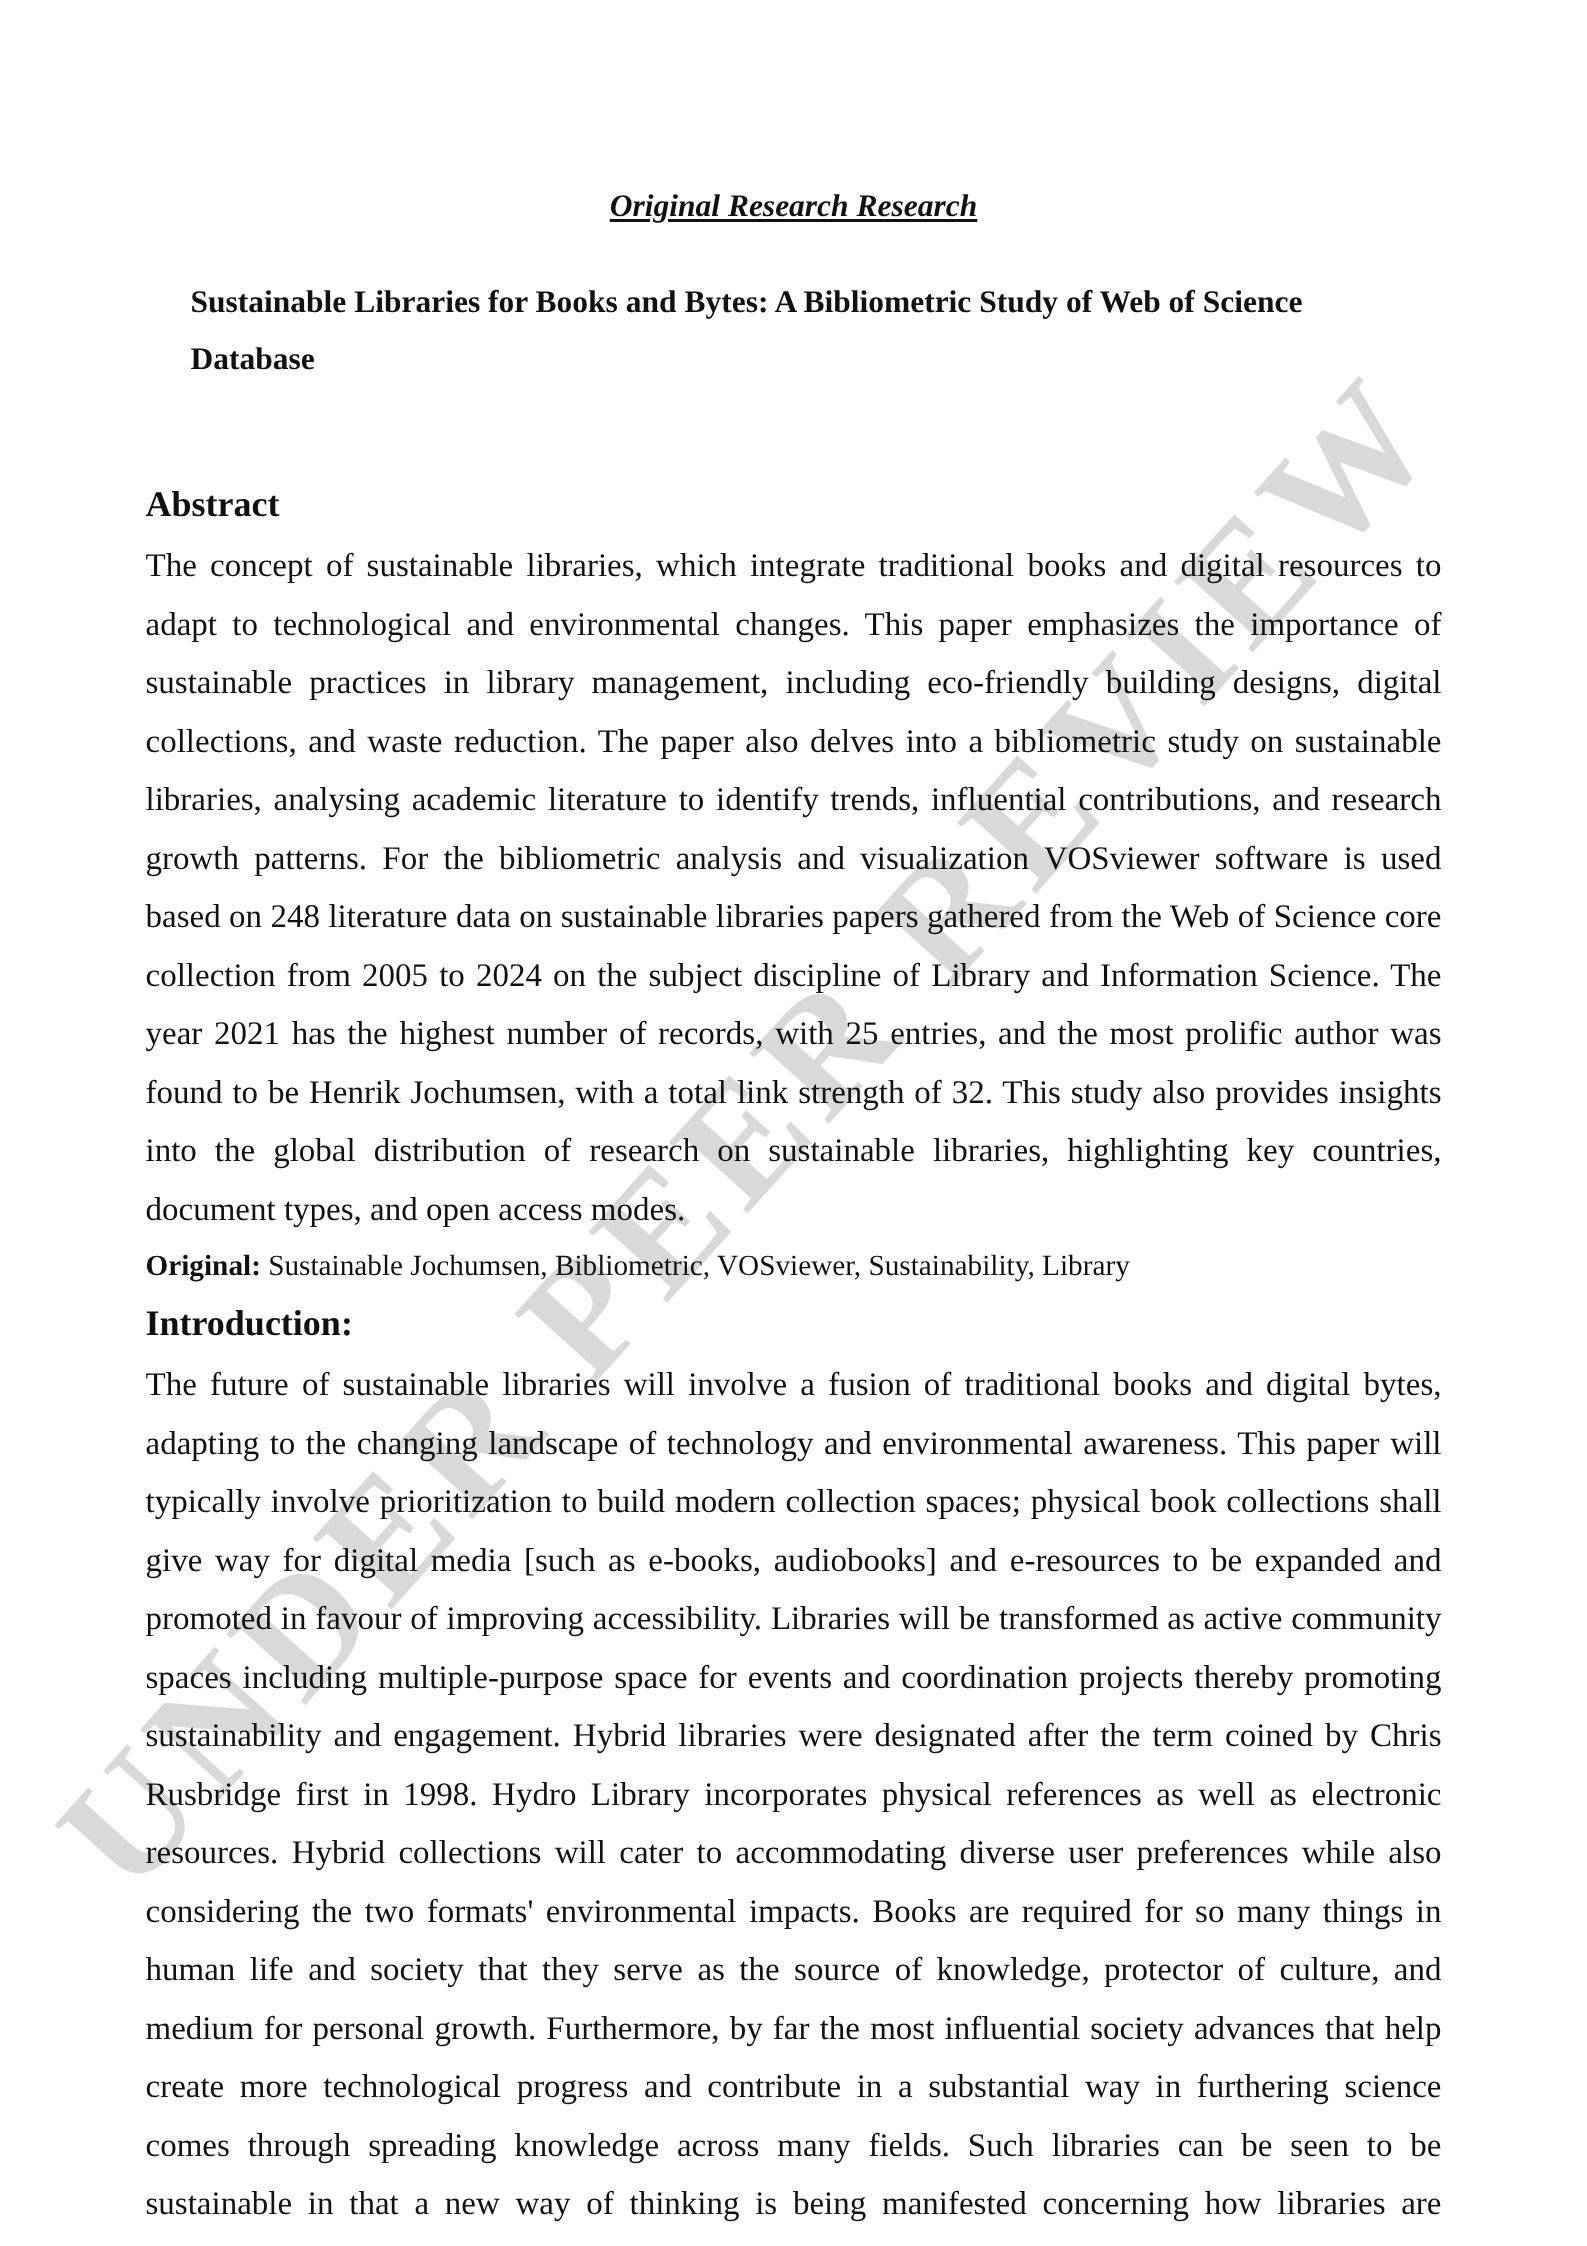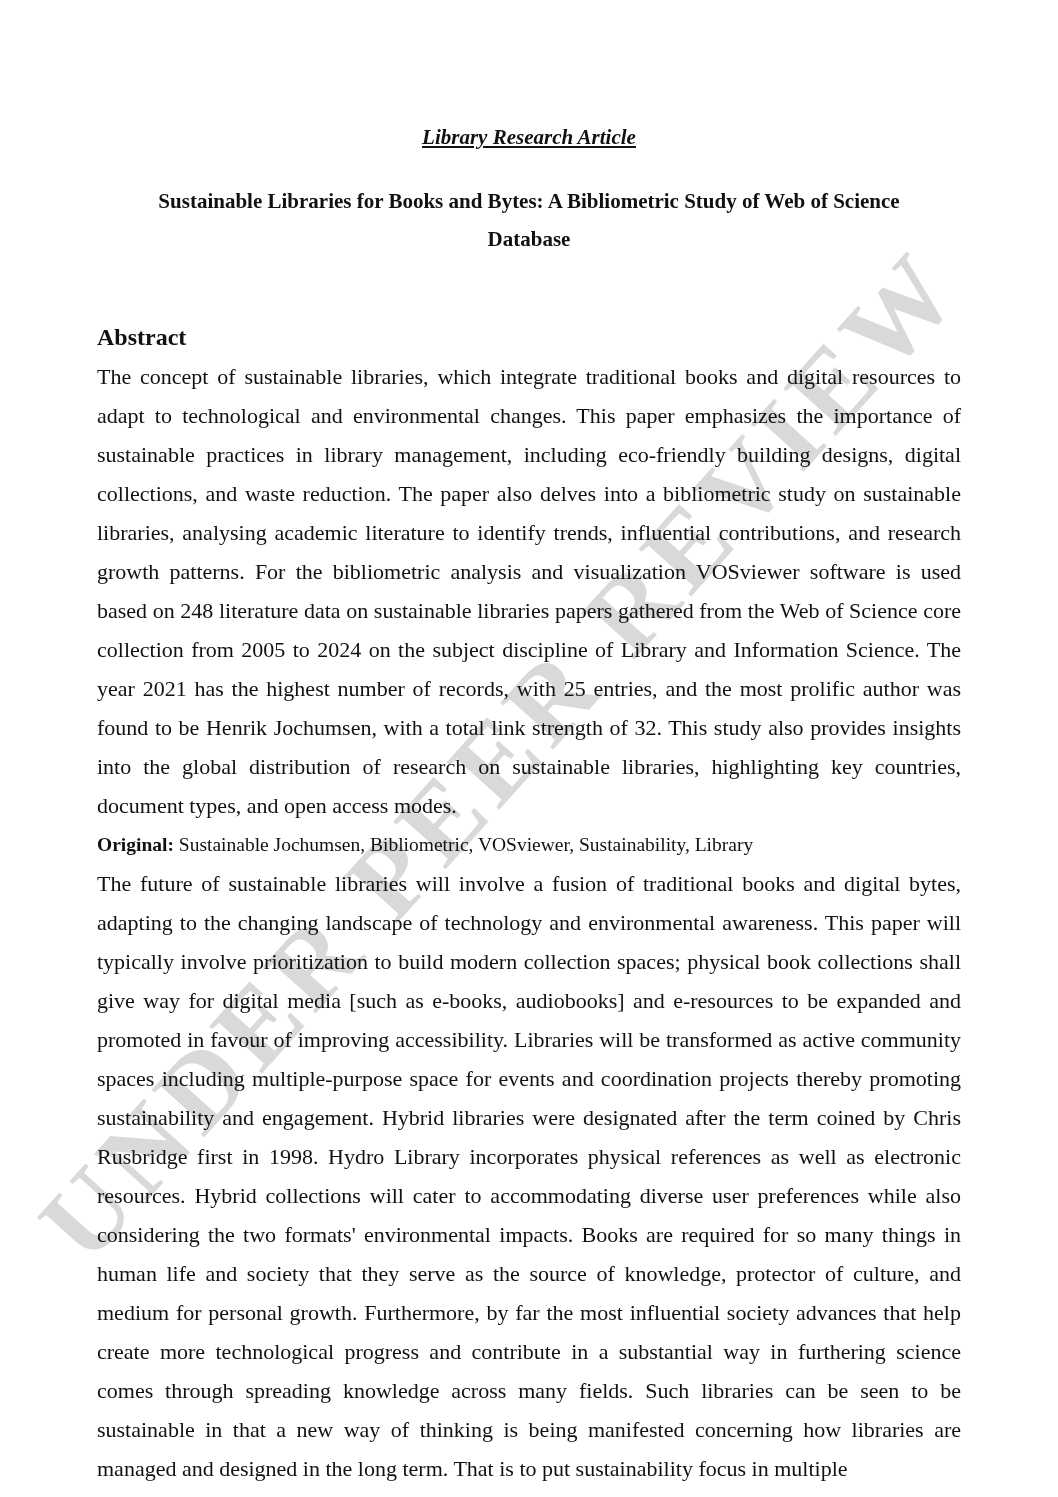--- a/index.html
+++ b/index.html
@@ -41,21 +41,21 @@
     margin: 0 0 32px 0;
     text-align: center;
     font-size: 21px;
     font-weight: bold;
     font-style: italic;
     text-decoration: underline;
     line-height: 26px;
   }
   .paper-title {
     margin: 0 0 60px 0;
-    text-align: center;
+    text-align: left;
     font-size: 21px;
     font-weight: bold;
     line-height: 38px;
     padding: 0 30px;
   }
   .section-heading {
     margin: 0;
     font-size: 24px;
     font-weight: bold;
     line-height: 39px;
@@ -77,30 +77,31 @@
 </style>
 </head>
 <body>
 
 <div class="page">
 
   <div class="watermark">UNDER PEER REVIEW</div>
 
   <div class="content">
 
-    <h1 class="article-type">Library Research Article</h1>
+    <h1 class="article-type">Original Research Research</h1>
 
     <h2 class="paper-title">Sustainable Libraries for Books and Bytes: A Bibliometric Study of Web of Science Database</h2>
 
     <h3 class="section-heading">Abstract</h3>
 
     <p class="body-text">The concept of sustainable libraries, which integrate traditional books and digital resources to adapt to technological and environmental changes. This paper emphasizes the importance of sustainable practices in library management, including eco-friendly building designs, digital collections, and waste reduction. The paper also delves into a bibliometric study on sustainable libraries, analysing academic literature to identify trends, influential contributions, and research growth patterns. For the bibliometric analysis and visualization VOSviewer software is used based on 248 literature data on sustainable libraries papers gathered from the Web of Science core collection from 2005 to 2024 on the subject discipline of Library and Information Science. The year 2021 has the highest number of records, with 25 entries, and the most prolific author was found to be Henrik Jochumsen, with a total link strength of 32.  This study also provides insights into the global distribution of research on sustainable libraries, highlighting key countries, document types, and open access modes.</p>
 
     <p class="keywords-line">
       <span class="bold">Original:</span>
       <span>Sustainable Jochumsen, Bibliometric, VOSviewer, Sustainability, Library</span>
     </p>
 
+    <h3 class="section-heading">Introduction:</h3>
 
     <p class="body-text">The future of sustainable libraries will involve a fusion of traditional books and digital bytes, adapting to  the changing landscape of technology and environmental awareness. This paper will typically involve prioritization to build modern collection spaces; physical book collections shall give way for digital media [such as e-books, audiobooks] and e-resources to be expanded and promoted in favour of improving accessibility. Libraries will be transformed as active community spaces including multiple-purpose space for events and coordination projects thereby promoting sustainability and engagement. Hybrid libraries were designated after the term coined by Chris Rusbridge first in 1998. Hydro Library incorporates physical references as well as electronic resources. Hybrid collections will cater to accommodating diverse user preferences while also considering the two formats' environmental impacts. Books are required for so many things in human life and society that they serve as the source of knowledge, protector of culture, and medium for personal growth. Furthermore, by far the most influential society advances that help create more technological progress and contribute in a substantial way in furthering science comes through spreading knowledge across many fields. Such libraries can be seen to be sustainable in that a new way of thinking is being manifested concerning how libraries are managed and designed in the long term. That is to put sustainability focus in multiple</p>
 
   </div>
 </div>
 
 </body></html>

